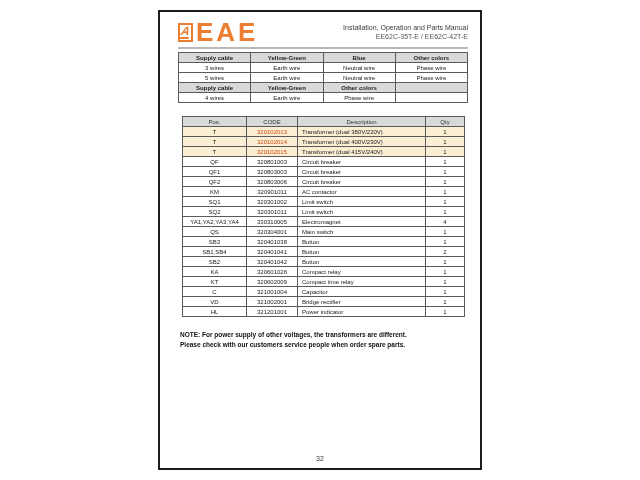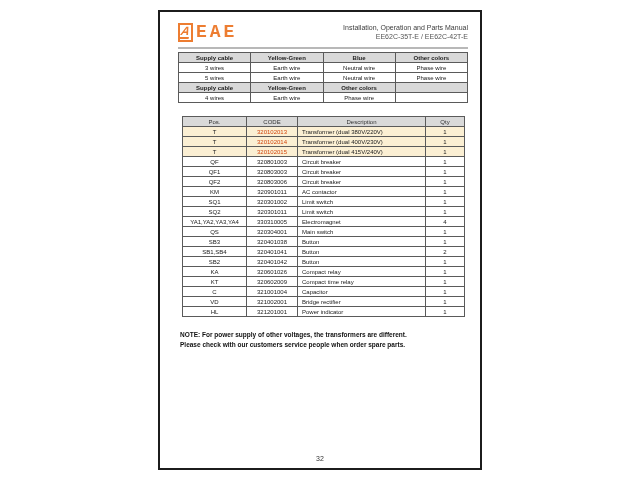--- a/index.html
+++ b/index.html
@@ -9,22 +9,22 @@
         border:2px solid #1c1c1c;background:#ffffff;box-sizing:border-box;}
 
   
   .header-row{position:absolute;top:7px;left:18px;right:12px;height:26px;
               display:flex;align-items:center;justify-content:space-between;}
   .brand{display:flex;align-items:center;gap:3px;}
   .logo-box{width:15px;height:19px;border:2px solid var(--orange);display:flex;
             align-items:center;justify-content:center;box-sizing:border-box;}
   .logo-glyph{color:var(--orange);font-style:italic;font-weight:bold;font-size:12px;
               line-height:1;transform:skewX(-12deg);border-bottom:2px solid var(--orange);}
-  .brand-text{color:var(--orange);font-weight:bold;font-size:18px;letter-spacing:3px;
-              line-height:1;font-family:Liberation Mono, monospace;}
+  .brand-text{color:var(--orange);font-weight:bold;font-size:26px;letter-spacing:3px;
+              line-height:1;font-family:Liberation Sans, sans-serif;}
   .titles{text-align:right;font-size:7px;line-height:1.3;color:#3c3c3c;}
   .titles .t2{color:#555;}
   .divider{position:absolute;top:35px;left:18px;right:12px;height:2px;background:#b8b8b8;}
 
   
   table{border-collapse:collapse;table-layout:fixed;}
   td,th{border:1px solid #5a5a5a;font-size:6px;line-height:1;height:9px;
         text-align:center;padding:0 2px;overflow:hidden;white-space:nowrap;
         font-weight:normal;color:#222;}
   tr.hdr td{background:#d9d9d9;font-weight:bold;}

